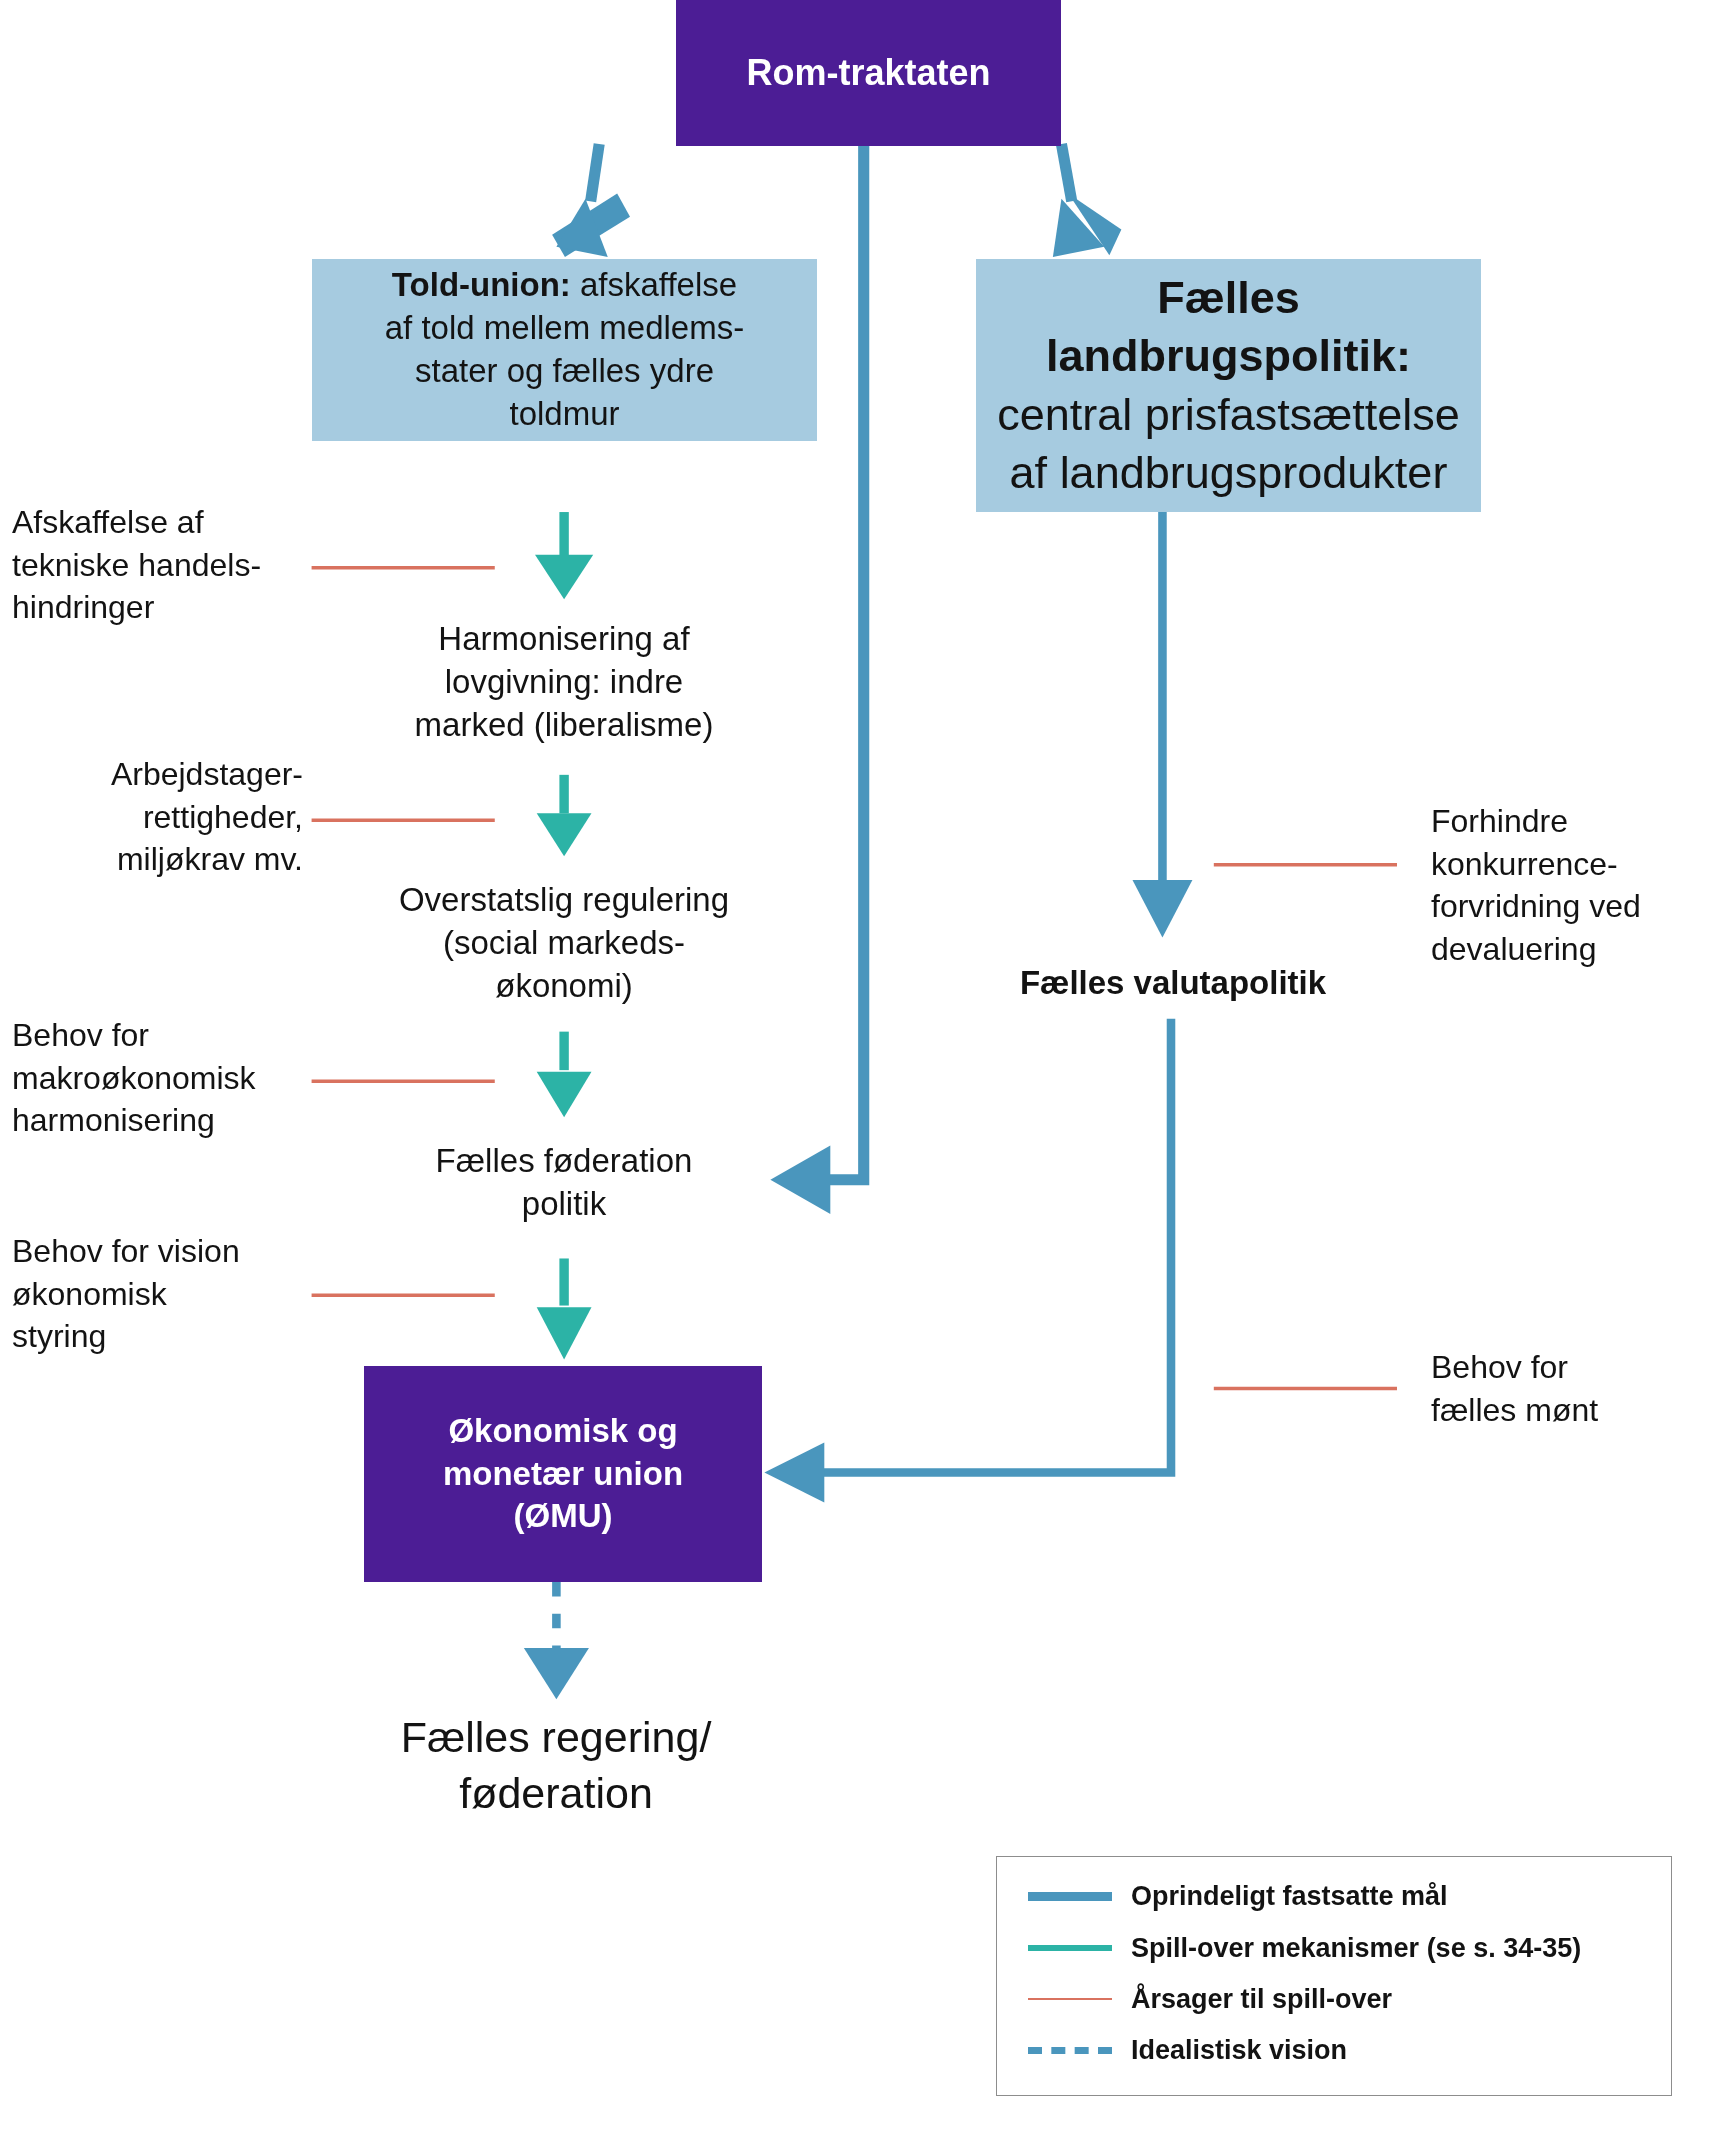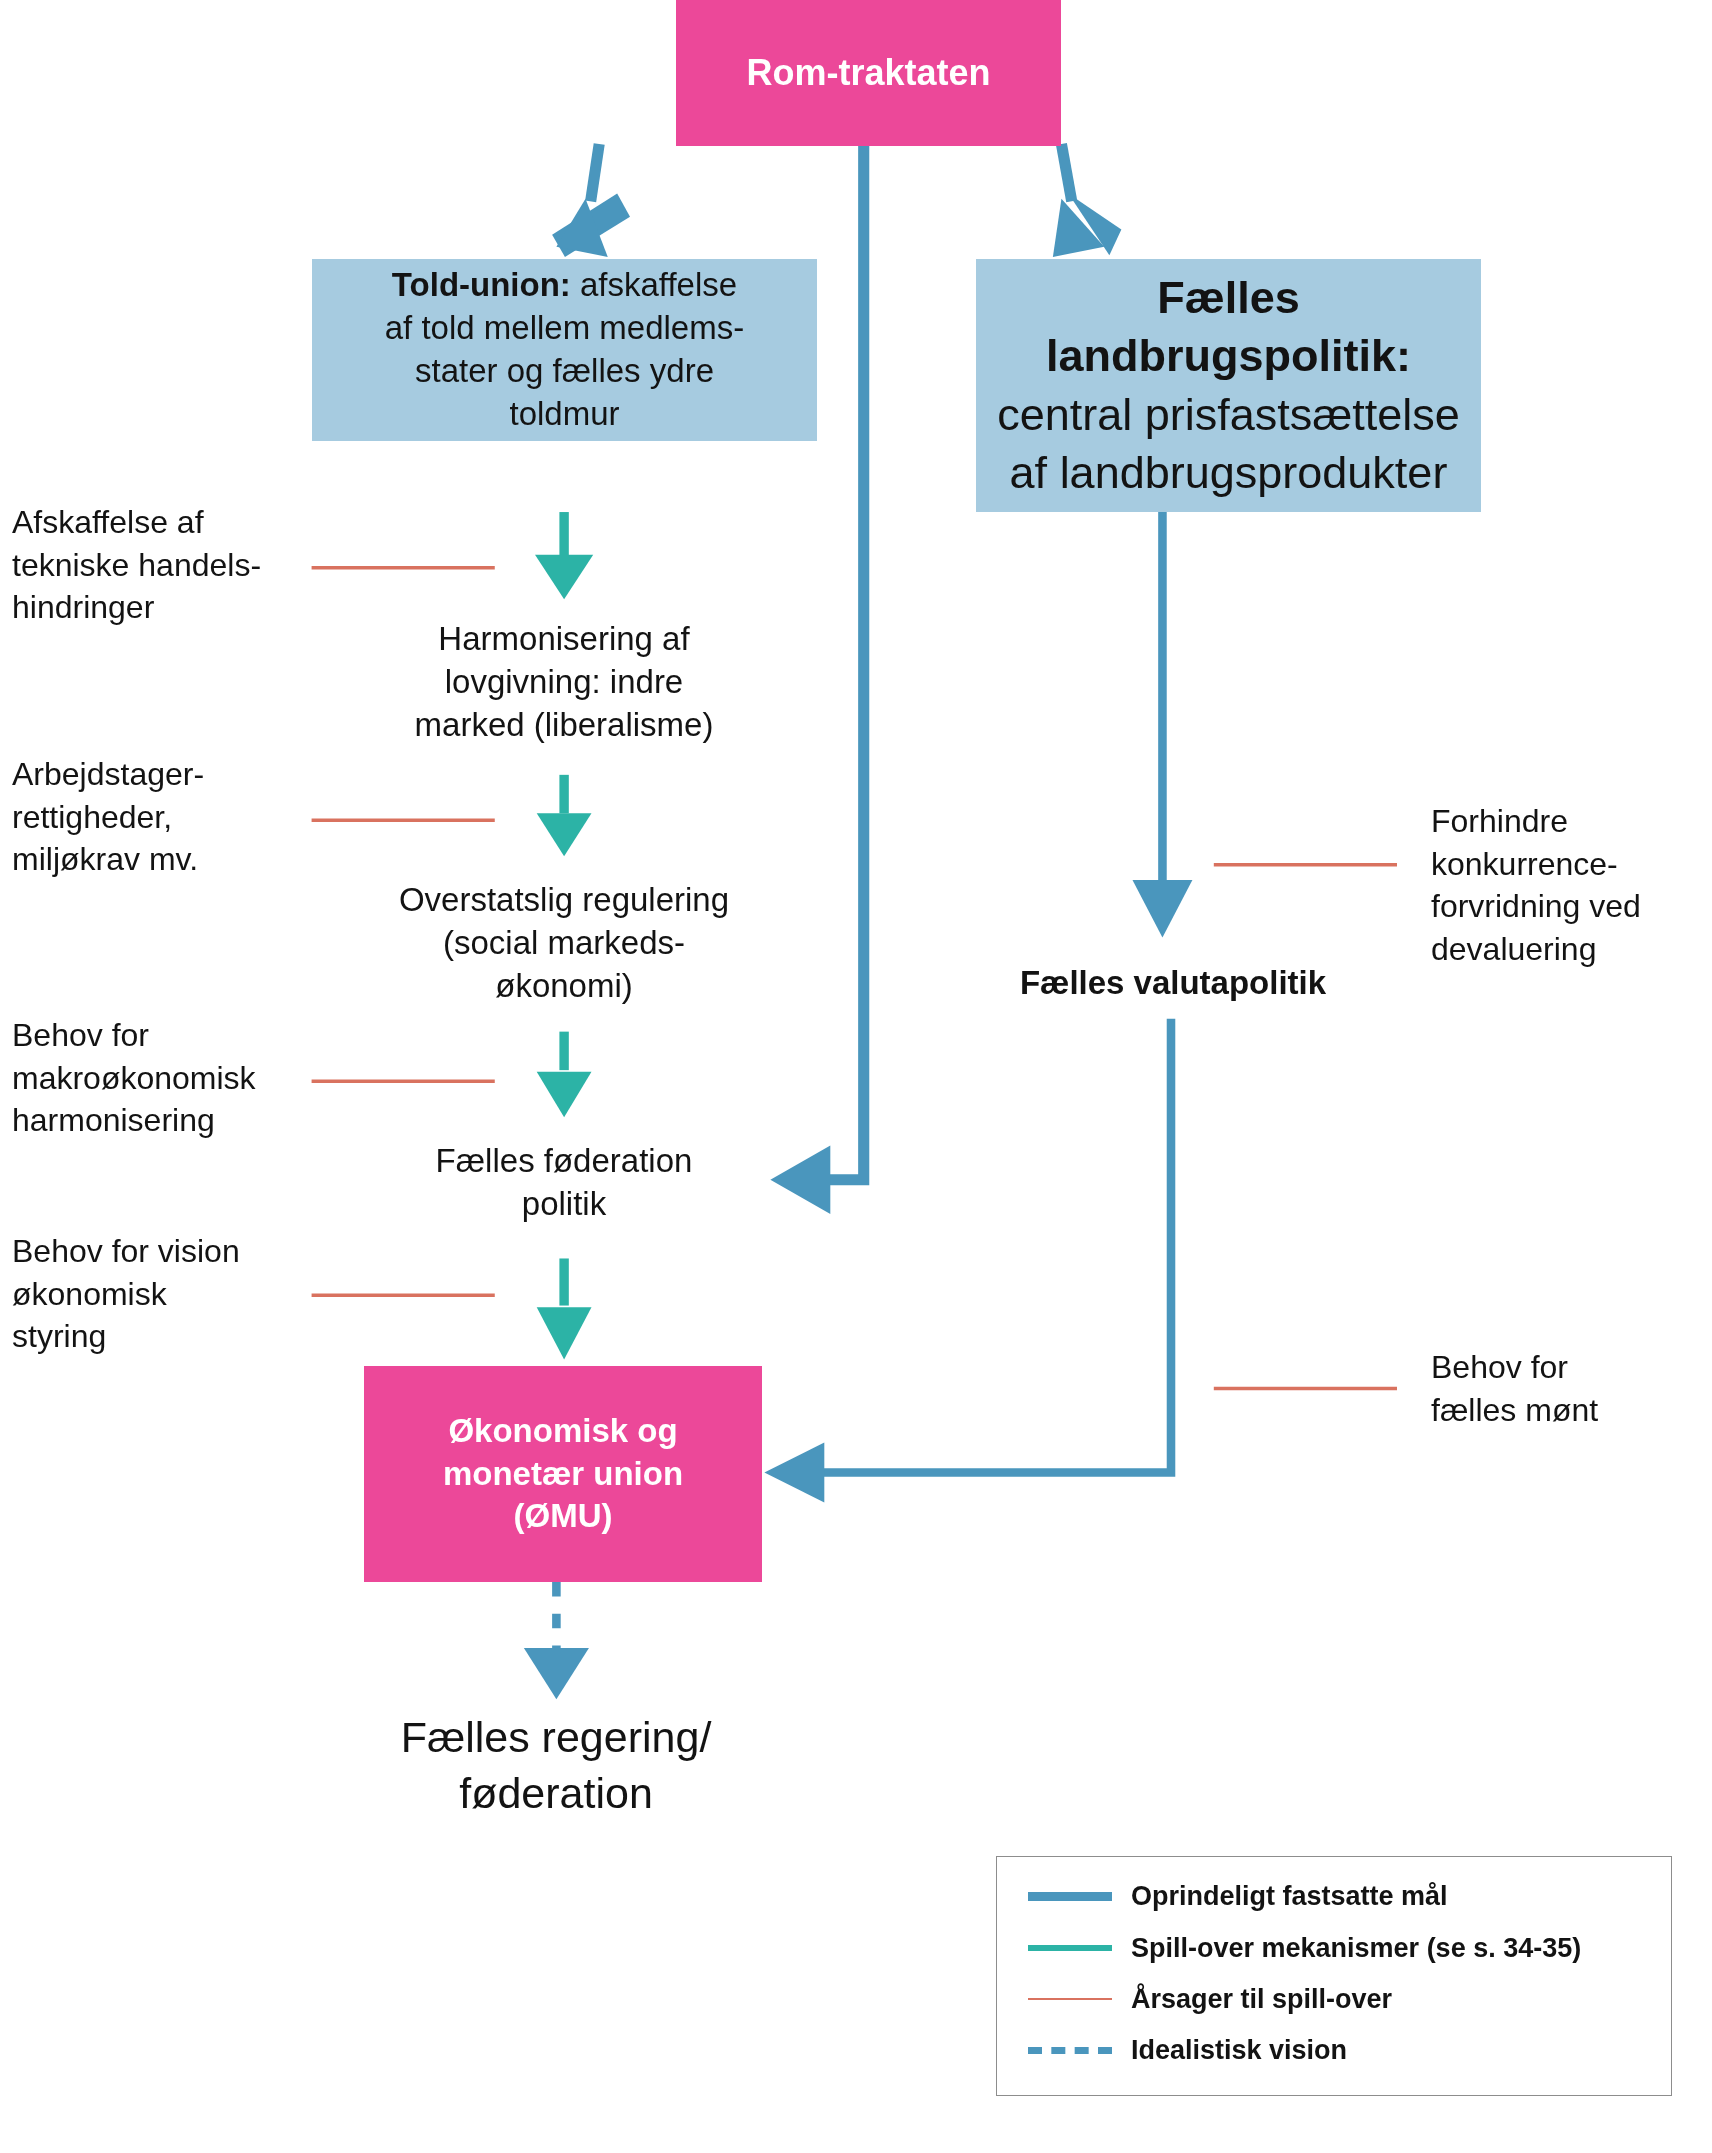--- a/index.html
+++ b/index.html
@@ -26,21 +26,21 @@
   
   .node-box{
     position:absolute;
     display:flex;
     align-items:center;
     justify-content:center;
     text-align:center;
     box-sizing:border-box;
   }
   .box-dark{
-    background:#ec4899;
+    background:#4c1d95;
     color:#ffffff;
     font-weight:bold;
   }
   .box-light{
     background:#a6cbe0;
     color:#131313;
   }
   .box-inner{width:100%;line-height:1.30;}
   .lead{font-weight:bold;}
 
@@ -237,21 +237,21 @@
     <div>Fælles regering/</div>
     <div>føderation</div>
   </div>
 
   <div class="side-note left" style="left:12px;top:501px;width:291px;font-size:32px;">
     <div>Afskaffelse af</div>
     <div>tekniske handels-</div>
     <div>hindringer</div>
   </div>
 
-  <div class="side-note left" style="left:12px;top:753px;width:291px;font-size:32px;">
+  <div class="side-note left" style="left:12px;top:753px;width:291px;font-size:32px;text-align:right;">
     <div>Arbejdstager-</div>
     <div>rettigheder,</div>
     <div>miljøkrav mv.</div>
   </div>
 
   <div class="side-note left" style="left:12px;top:1014px;width:317px;font-size:32px;">
     <div>Behov for</div>
     <div>makroøkonomisk</div>
     <div>harmonisering</div>
   </div>

